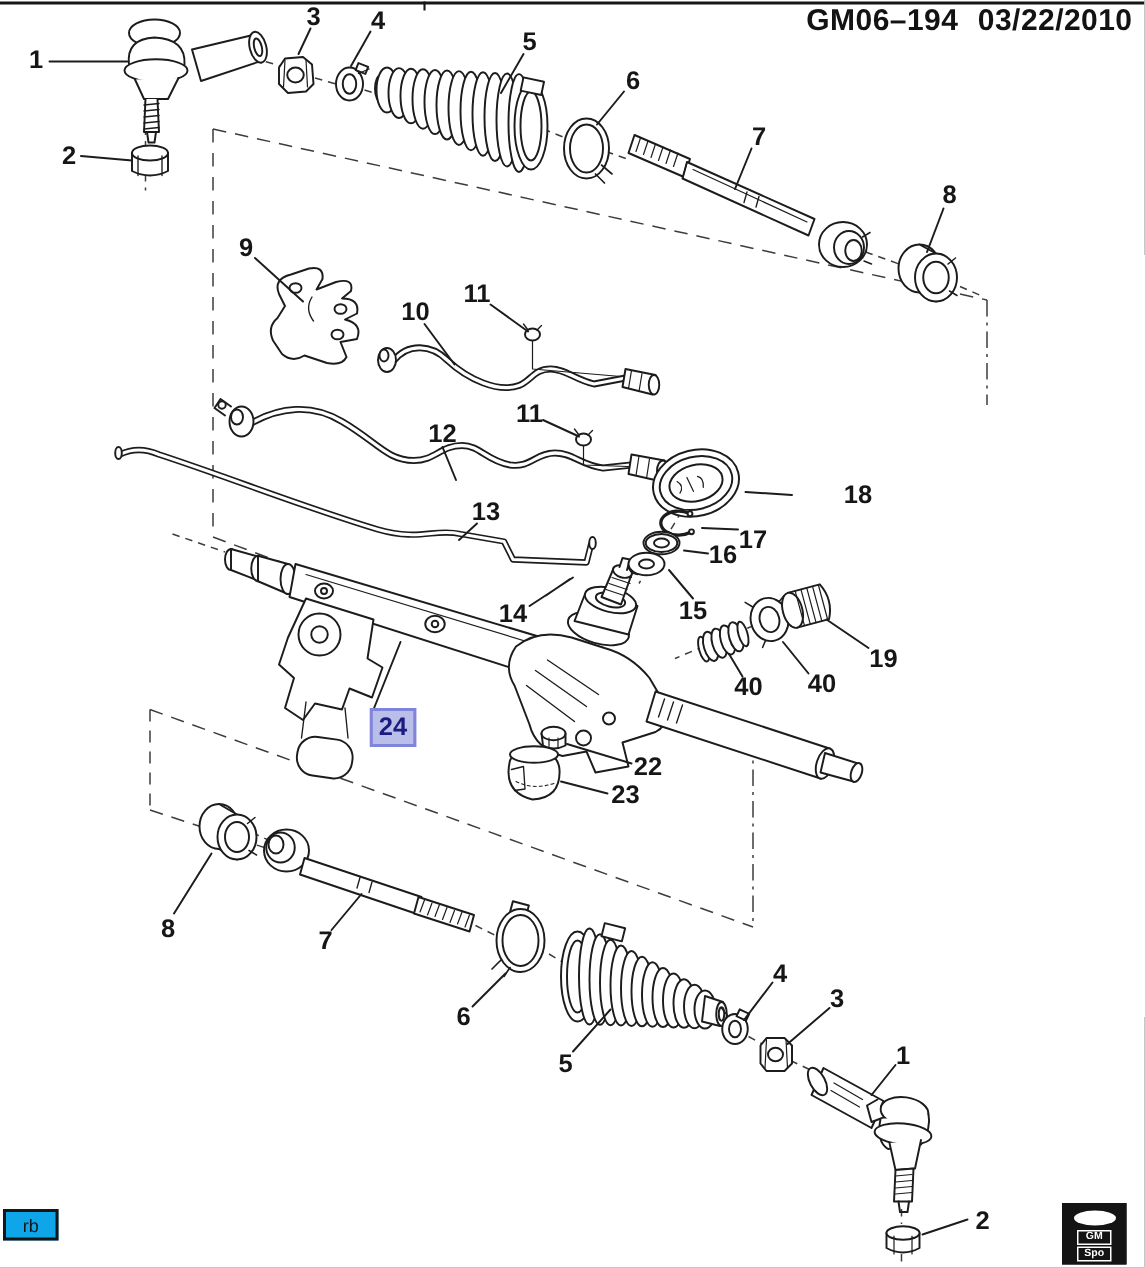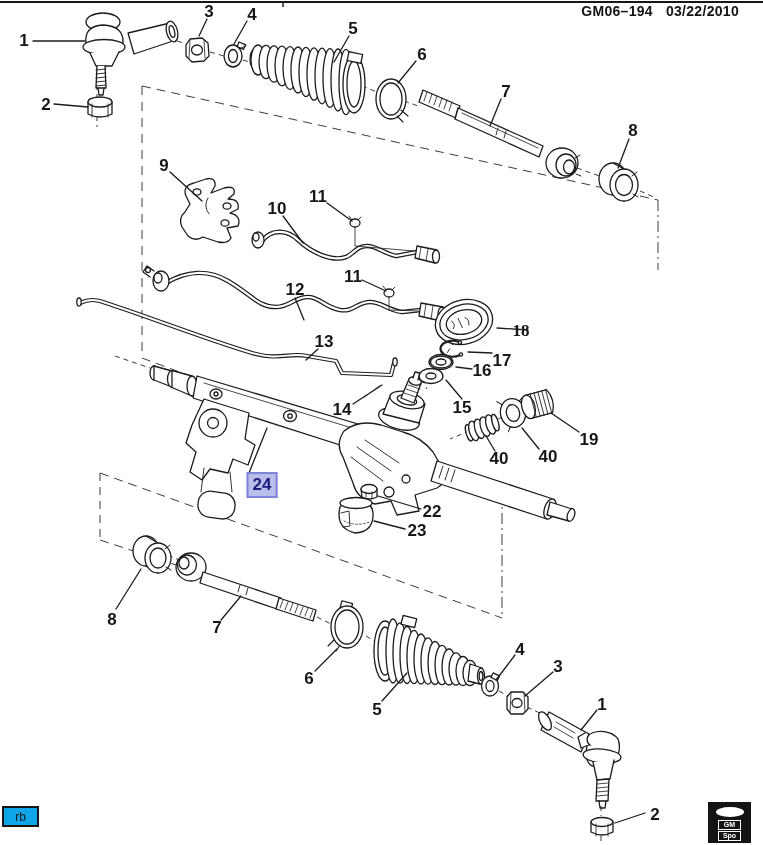--- a/index.html
+++ b/index.html
@@ -1,19 +1,19 @@
 <!DOCTYPE html>
 <html><head>
 <meta charset="utf-8">
 <style>
   html,body{margin:0;padding:0;background:#9a9a9a;}
   .stage{position:relative;width:763px;height:845px;background:#ffffff;overflow:hidden;
          font-family:"Liberation Sans",sans-serif;}
   .art{position:absolute;left:0;top:0;z-index:1;}
-  .doc-header{position:absolute;top:3px;right:24px;z-index:2;font-size:14px;font-weight:700;
+  .doc-header{position:absolute;top:3px;right:8px;z-index:2;font-size:20px;font-weight:700;
               color:#131313;letter-spacing:.3px;white-space:nowrap;}
   .doc-header .date{margin-left:13px;}
   .callout-layer{position:absolute;left:0;top:0;width:100%;height:100%;z-index:3;}
   .callout{position:absolute;transform:translate(-50%,-50%);font:700 17px "Liberation Sans",sans-serif;
            color:#161616;line-height:1;white-space:nowrap;}
   .callout.selected{padding:2px 4px 3px 4px;border:2px solid;margin-left:16px;}
   .rb-tag{position:absolute;left:2px;top:806px;z-index:2;width:33px;height:17px;border:2px solid #161616;
           display:flex;align-items:center;justify-content:center;font-size:12px;color:#161616;background:#0ea5e9;}
   .gm-logo{position:absolute;left:708px;top:802px;z-index:2;width:43px;height:41px;background:#141414;
            border:1px solid #141414;box-sizing:border-box;}
@@ -421,21 +421,21 @@
       <div class="callout" style="left: 164px; top: 165px;">9</div>
       <div class="callout" style="left: 277px; top: 208px;">10</div>
       <div class="callout" style="left: 318px; top: 196px;">11</div>
       <div class="callout" style="left: 353px; top: 276px;">11</div>
       <div class="callout" style="left: 295px; top: 289px;">12</div>
       <div class="callout" style="left: 324px; top: 341px;">13</div>
       <div class="callout" style="left: 342px; top: 409px;">14</div>
       <div class="callout" style="left: 462px; top: 407px;">15</div>
       <div class="callout" style="left: 482px; top: 370px;">16</div>
       <div class="callout" style="left: 502px; top: 360px;">17</div>
-      <div class="callout" style="left: 521px; top: 330px; font-family: Liberation Serif, serif;">18</div>
+      <div class="callout" style="left: 572px; top: 330px;">18</div>
       <div class="callout" style="left: 589px; top: 439px;">19</div>
       <div class="callout" style="left: 548px; top: 456px;">40</div>
       <div class="callout" style="left: 499px; top: 458px;">40</div>
       <div class="callout" style="left: 432px; top: 511px;">22</div>
       <div class="callout" style="left: 417px; top: 530px;">23</div>
       <div class="callout selected" style="left: 246px; top: 485px; background: rgb(185, 191, 233); border-color: rgb(128, 132, 218); color: rgb(28, 28, 128);">24</div>
       <div class="callout" style="left: 112px; top: 619px;">8</div>
       <div class="callout" style="left: 217px; top: 627px;">7</div>
       <div class="callout" style="left: 309px; top: 678px;">6</div>
       <div class="callout" style="left: 377px; top: 709px;">5</div>

